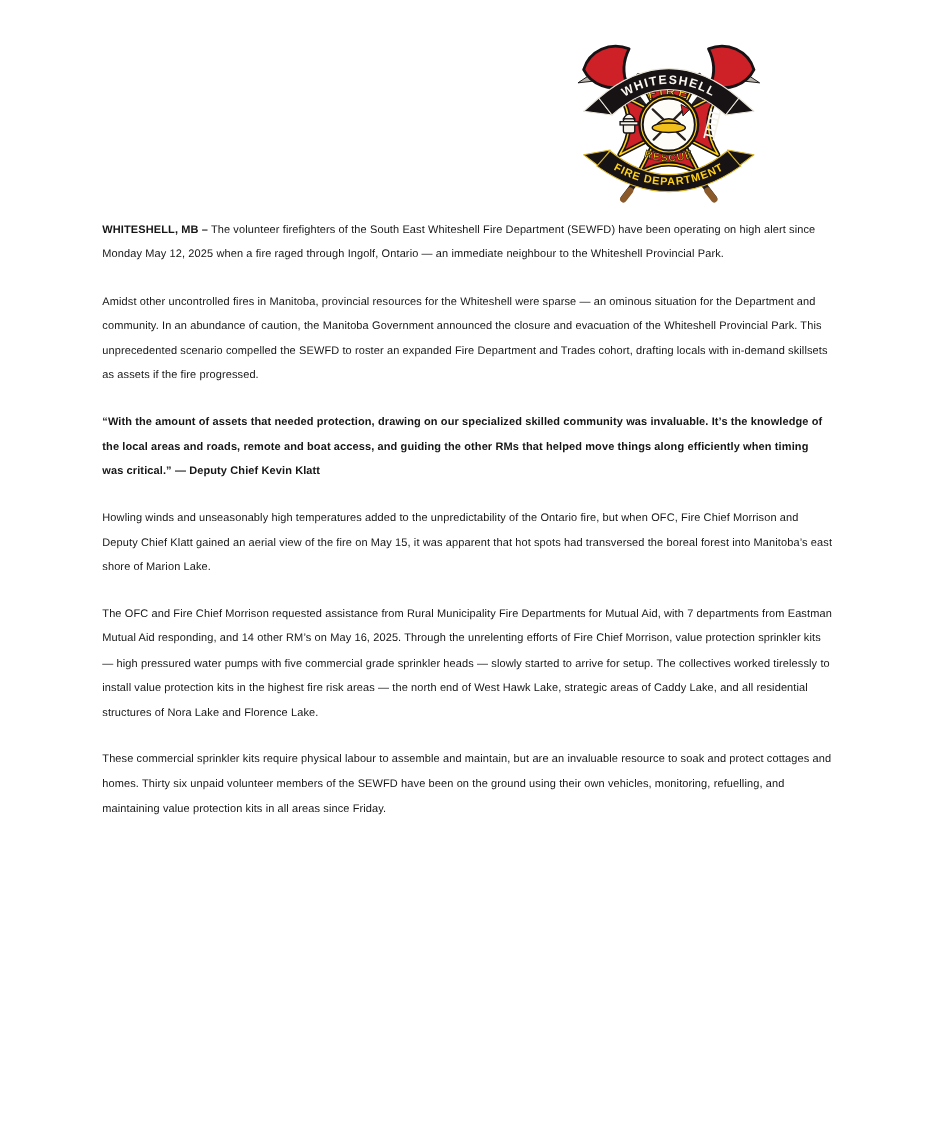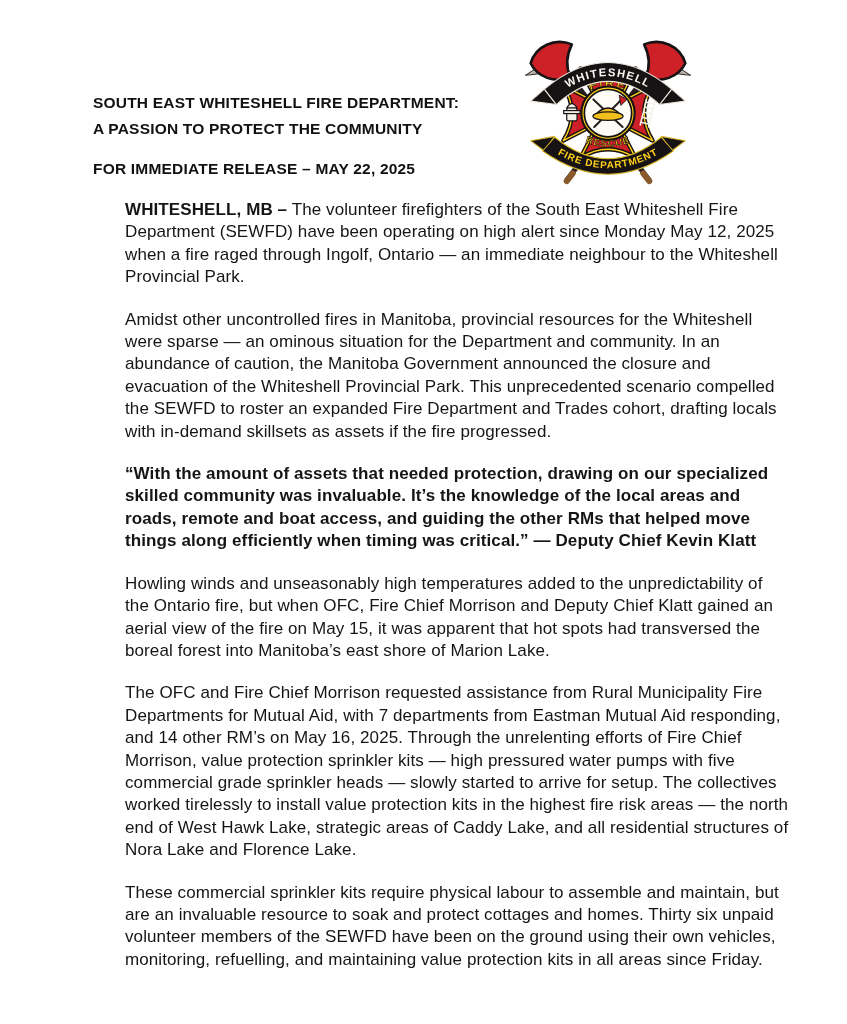--- a/index.html
+++ b/index.html
@@ -39,41 +39,33 @@
     top: 22px;
     width: 172px;
     height: 172px;
   }
   .logo text { font-family: "Liberation Sans", sans-serif; }
   .body-copy {
     position: absolute;
     left: 93px;
     top: 199px;
     width: 664px;
-    font-size: 17px;
+    font-size: 10px;
     line-height: 22.4px;
     letter-spacing: 0.1px;
-    margin-left: 32px;
   }
   .body-copy p { margin: 0 0 20px 0; }
   .body-copy .quote { font-weight: bold; }
   .dateline { font-weight: bold; }
 </style>
 </head>
 <body>
 
 <div class="page">
 
-  <div class="title-block">
-    <div class="doc-title">
-      <div>SOUTH EAST WHITESHELL FIRE DEPARTMENT:</div>
-      <div>A PASSION TO PROTECT THE COMMUNITY</div>
-    </div>
-    <div class="release-line">FOR IMMEDIATE RELEASE – MAY 22, 2025</div>
-  </div>
 
   <svg class="logo" viewBox="0 0 200 200" aria-hidden="true">
     <defs>
       <path id="arm" d="M68,54 Q100,74 132,54 L111,95 Q100,88 89,95 Z"></path>
       <path id="tp-whiteshell" d="M34,90 Q100,36 166,90" fill="none"></path>
       <path id="tp-dept" d="M32,148 Q100,192 168,148" fill="none"></path>
       <path id="tp-fire" d="M70,83 Q100,69 130,83" fill="none"></path>
       <path id="tp-rescue" d="M70,139 Q100,151 130,139" fill="none"></path>
     </defs>
 

